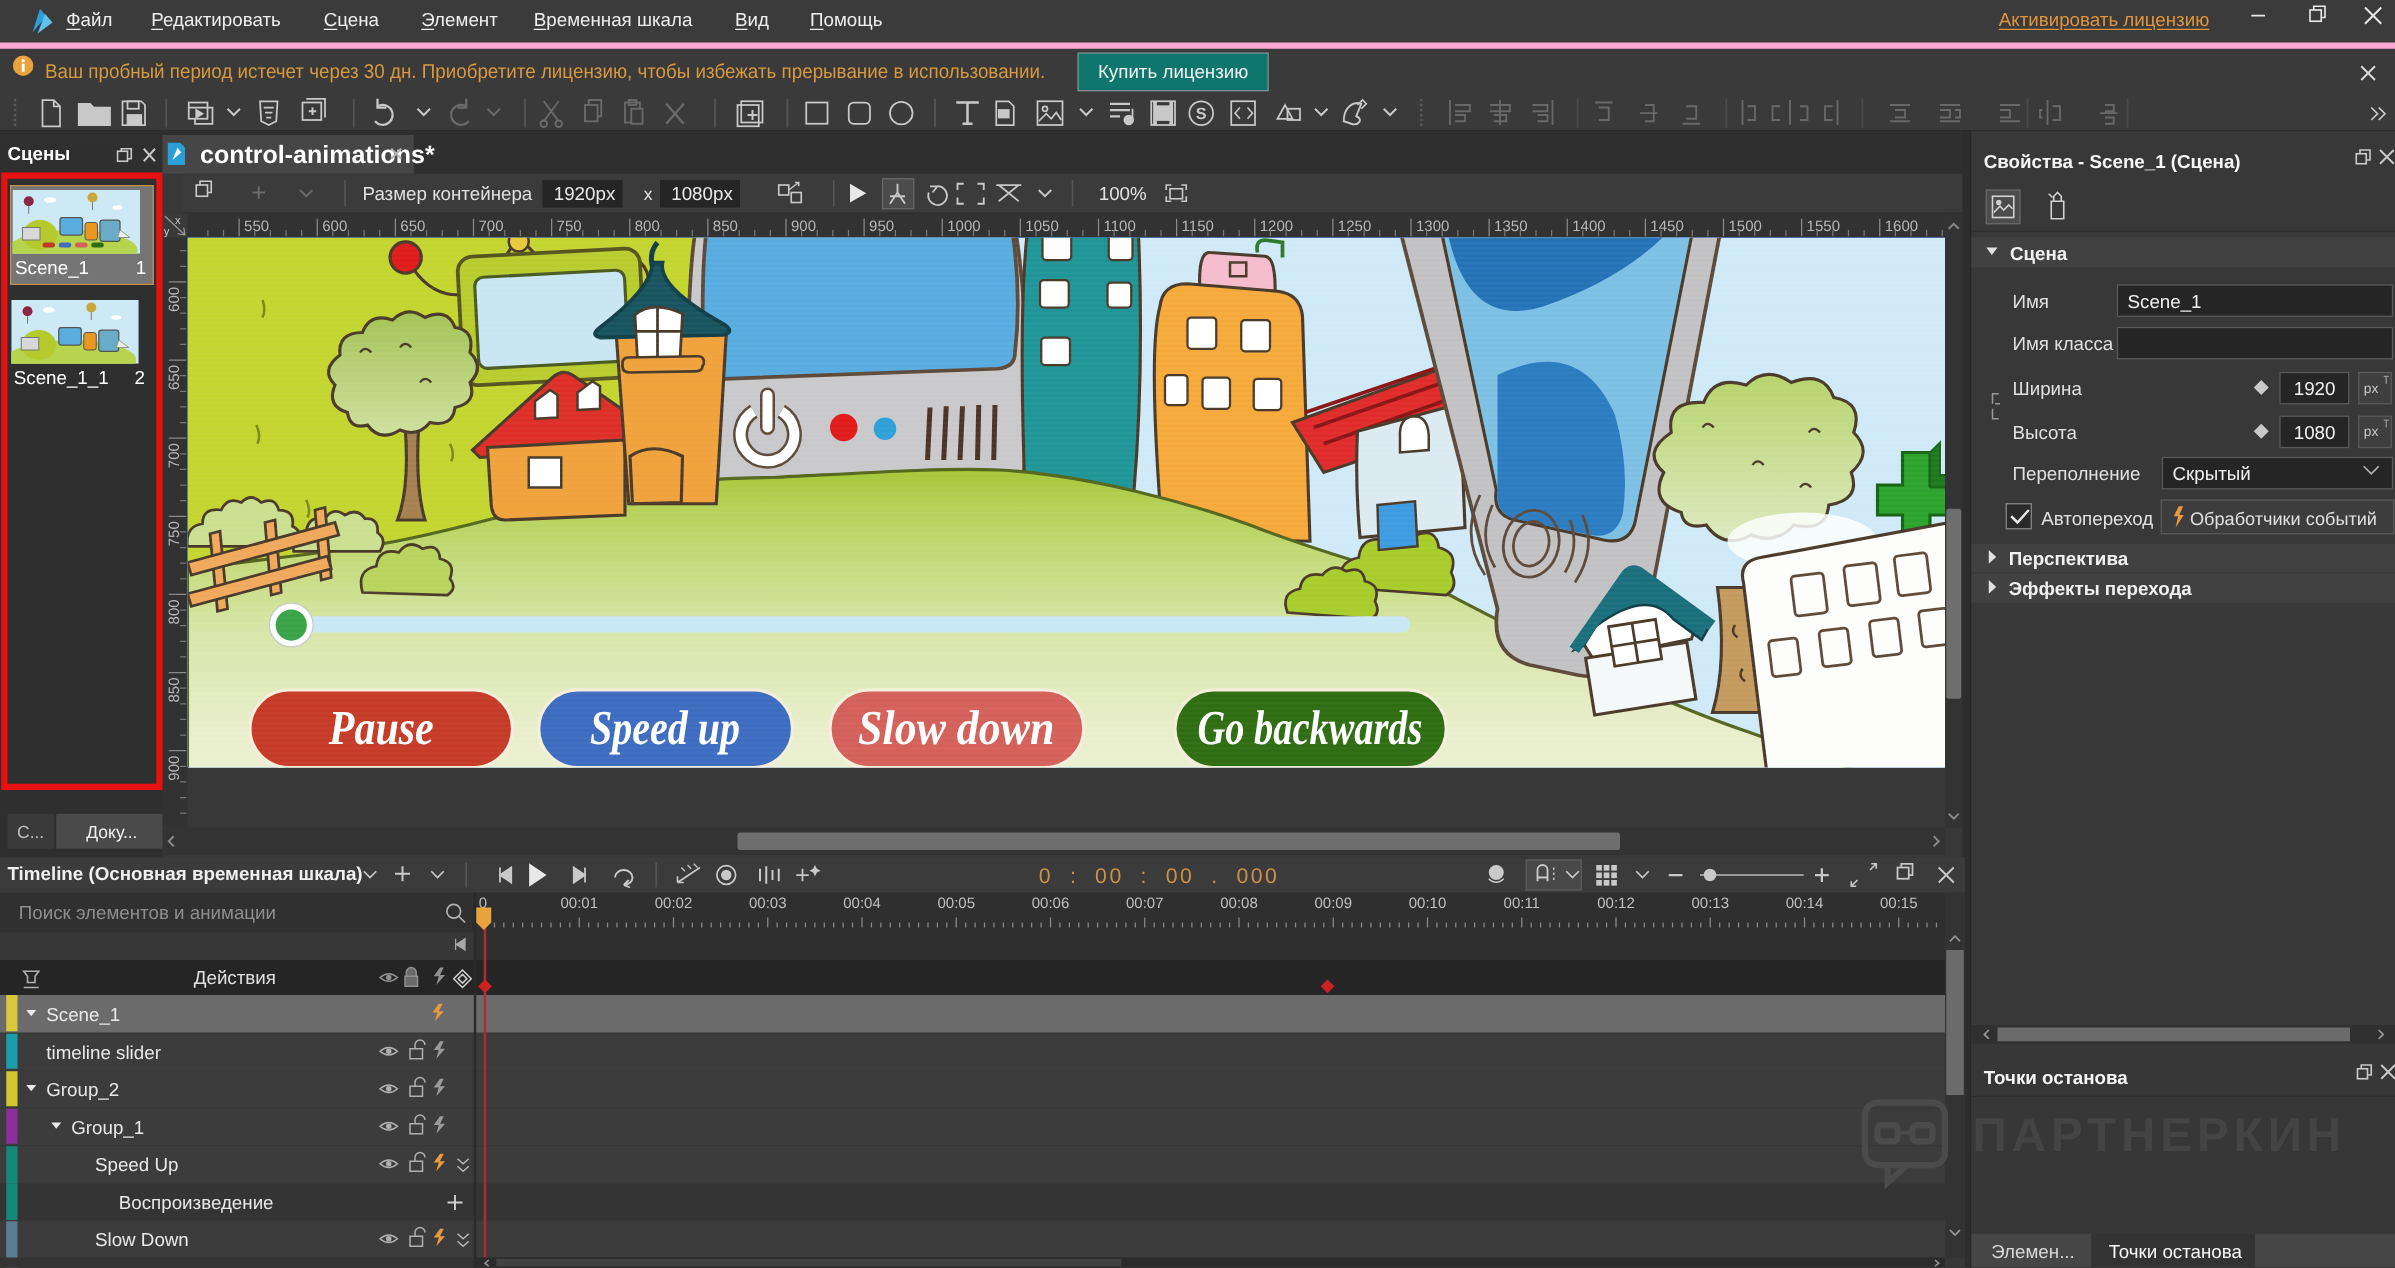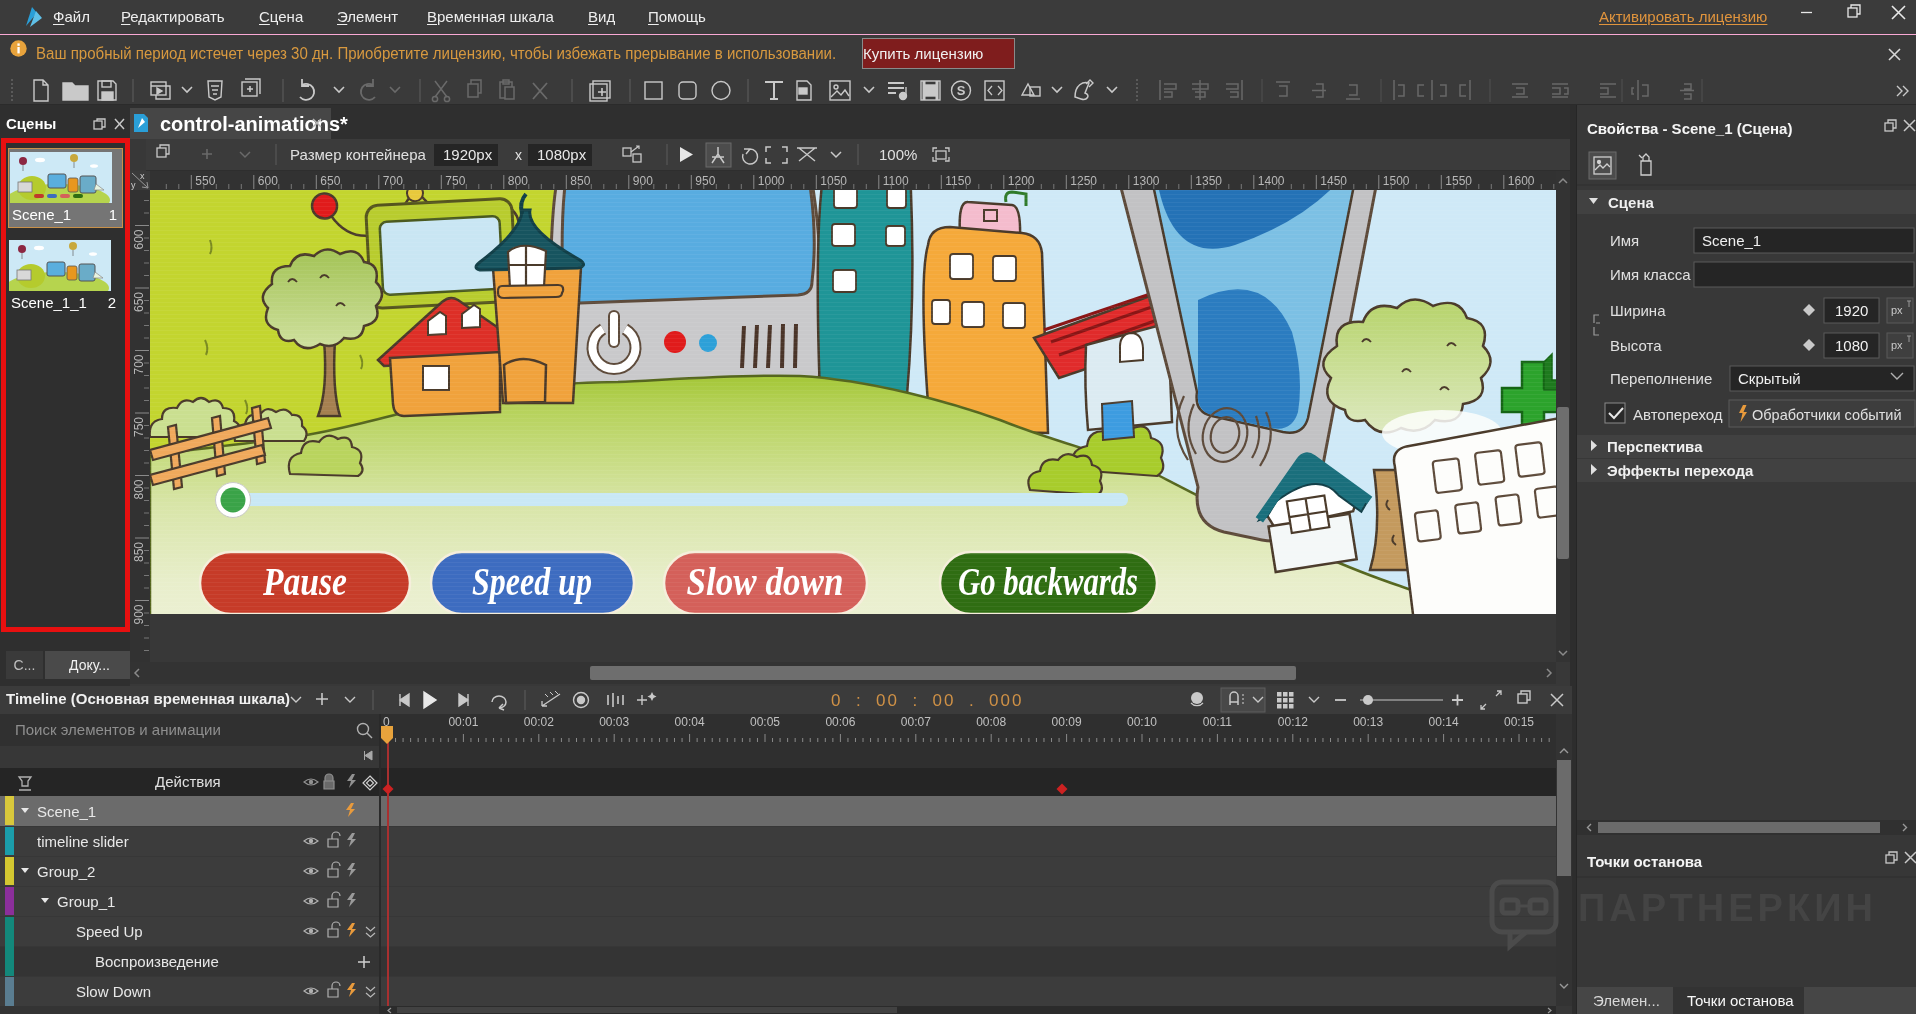--- a/index.html
+++ b/index.html
@@ -4,21 +4,21 @@
 <style>
   * { margin:0; padding:0; box-sizing:border-box; }
   html,body { width:1916px; height:1014px; overflow:hidden; background:#383838;
     font-family:"Liberation Sans", sans-serif; color:#e8e8e8; }
   .abs { position:absolute; }
   svg { display:block; }
   
   #menubar { left:0; top:0; width:1916px; height:36px; background:#3b3b3b; }
   #menubar .mi { position:absolute; top:8px; font-size:15px; color:#eee; }
   #menubar .mi u { text-decoration:underline; text-underline-offset:2px; }
-  #notif { left:0; top:34px; width:1916px; height:41px; background:#3a3a3a; border-top:1px solid #f9a8d4;}
+  #notif { left:0; top:34px; width:1916px; height:41px; background:#3a3a3a; border-top:5px solid #f9a8d4;}
   #toolbar { left:0; top:75px; width:1916px; height:30px; background:#3a3a3a; border-bottom:1px solid #2b2b2b;}
   #gaprow { left:0; top:105px; width:1916px; height:5px; background:#2f2f2f; }
   
   #leftpanel { left:0; top:110px; width:130px; height:576px; background:#2f2f2f; }
   #redbox { position:absolute; left:1px; top:28px; width:129px; height:494px; border:5px solid #e81010; z-index:5; }
   
   #tabbar { left:130px; top:105px; width:1446px; height:34px; background:#2f2f2f; }
   #activetab { position:absolute; left:0; top:3px; width:201px; height:31px; background:#464646; }
   #ctoolbar { left:130px; top:139px; width:1446px; height:32px; background:#3b3b3b; border-bottom:1px solid #2e2e2e;margin-left:16px;}
   #hruler { left:150px; top:171px; width:1406px; height:19px; background:#323232; overflow:hidden;}
@@ -57,21 +57,21 @@
     </g>
   </svg>
 </div>
 <div class="abs" id="notif">
   <svg class="abs" style="left:10px;top:5px" width="17" height="17" viewBox="0 0 17 17">
     <circle cx="8.5" cy="8.5" r="8.2" fill="#e8a33c"></circle>
     <rect x="7.4" y="7" width="2.3" height="6.4" fill="#fff"></rect>
     <rect x="7.4" y="3.4" width="2.3" height="2.4" fill="#fff"></rect>
   </svg>
   <span class="abs" style="left:36px;top:10px;font-size:16px;color:#d8993f;transform:scaleX(0.94);transform-origin:0 0;white-space:nowrap">Ваш пробный период истечет через 30 дн. Приобретите лицензию, чтобы избежать прерывание в использовании.</span>
-  <span class="abs" style="left:862px;top:3px;width:153px;height:31px;border:1px solid #8a8a8a;background:#7f1d1d;font-size:15px;color:#f0f0f0;line-height:29px">Купить лицензию</span>
+  <span class="abs" style="left:862px;top:3px;width:153px;height:31px;border:1px solid #8a8a8a;background:#0f766e;font-size:15px;color:#f0f0f0;text-align:center;line-height:29px">Купить лицензию</span>
   <svg class="abs" style="left:1888px;top:13px" width="13" height="13" viewBox="0 0 13 13">
     <path d="M1 1 L12 12 M12 1 L1 12" stroke="#d8d8d8" stroke-width="1.6"></path>
   </svg>
 </div>
 <div class="abs" id="toolbar">
   <svg width="1916" height="30" viewBox="0 0 1916 30">
     <g stroke="#c9c9c9" stroke-width="1.4" fill="none">
 
       <g stroke="#5a5a5a" stroke-width="2" stroke-dasharray="2 2">
           <path d="M12 4 V27"></path>

